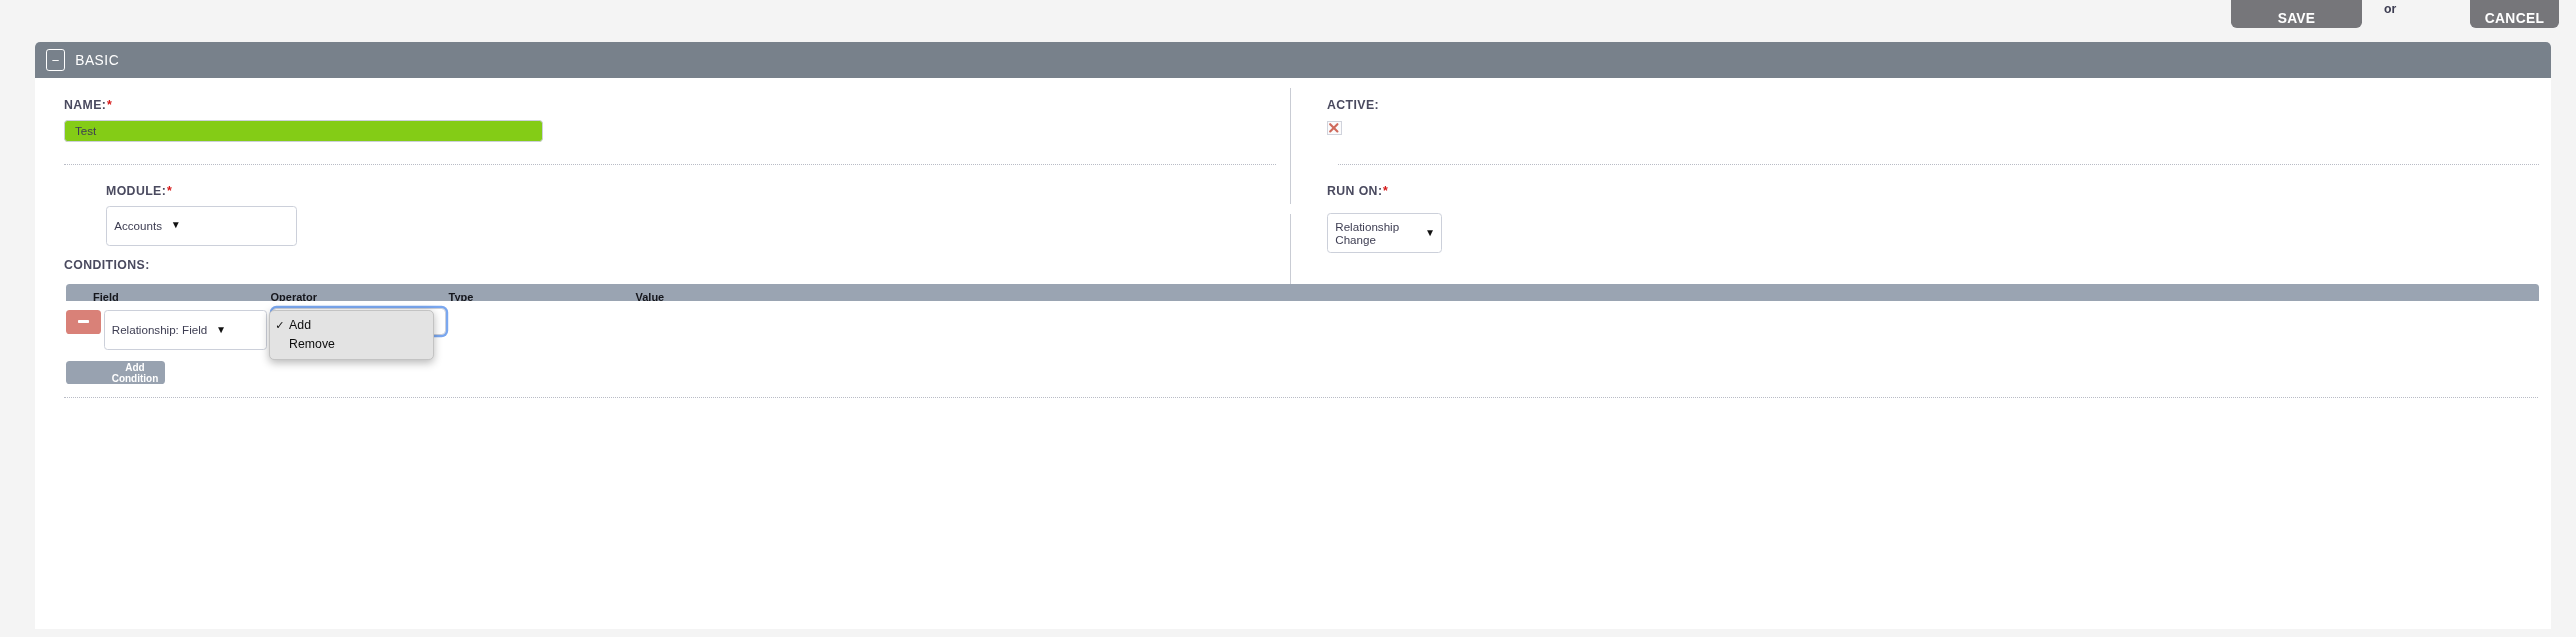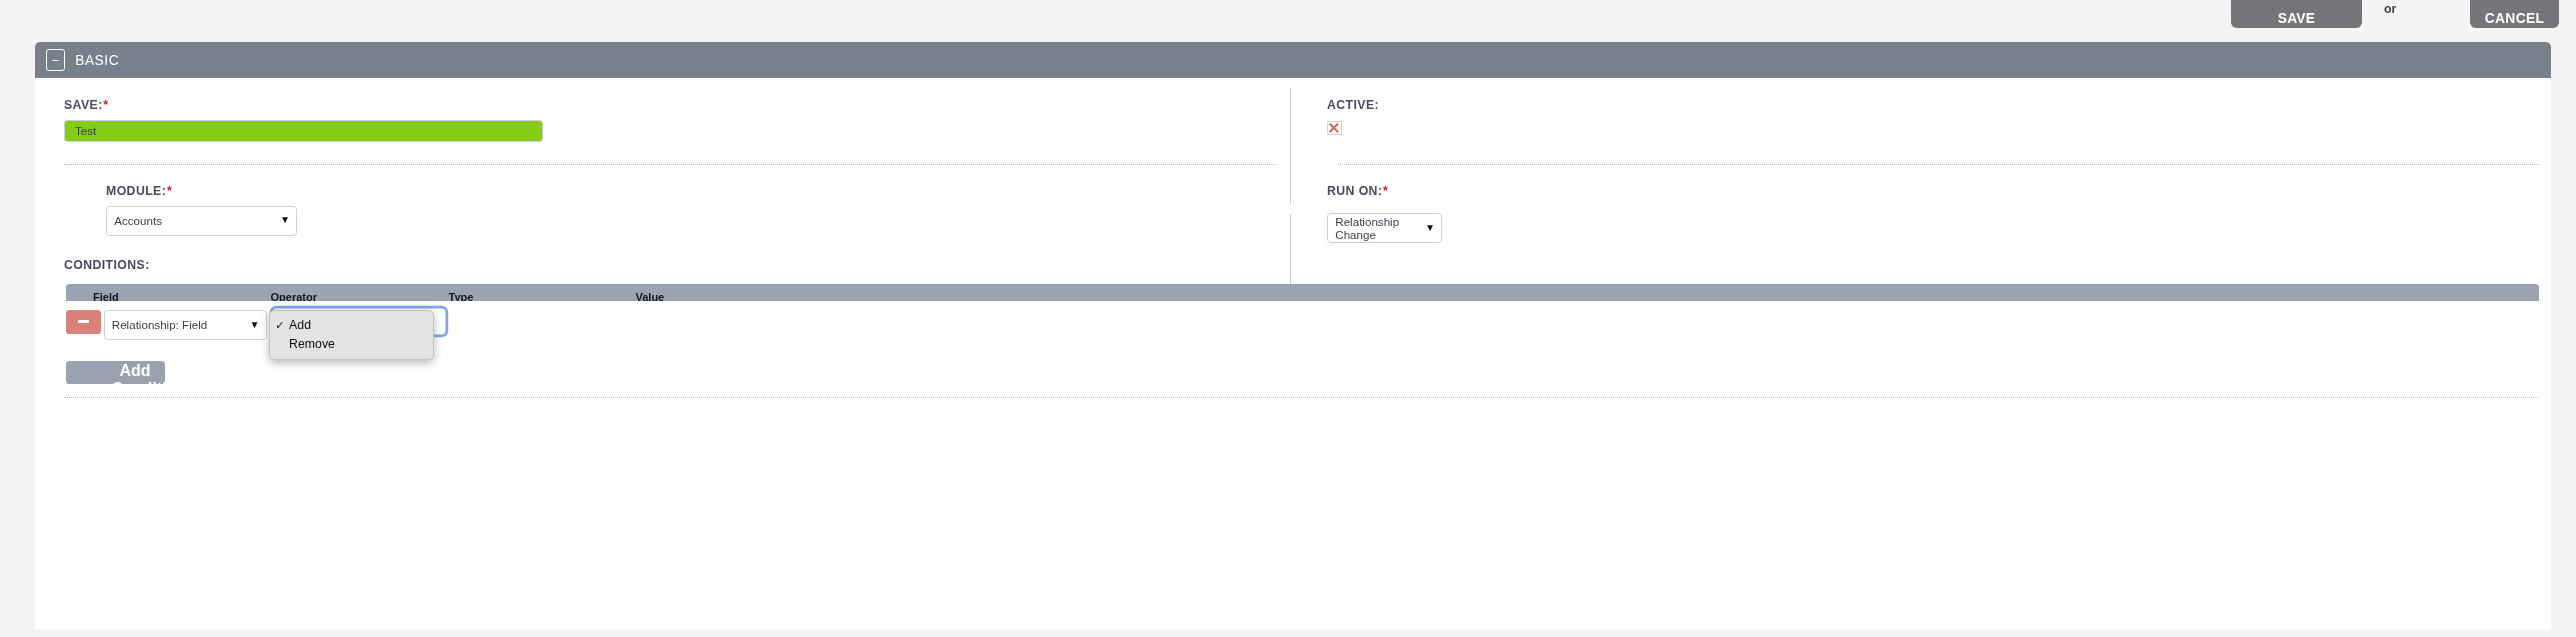--- a/index.html
+++ b/index.html
@@ -130,31 +130,30 @@
     border: 0.7px solid #ccd0da;
     border-radius: 3.6px;
     background: #84cc16;
     font-family: "Liberation Sans", sans-serif;
     font-size: 11.6px;
     color: #3d3d52;
     padding: 0 10px;
     outline: none;
   }
   .sel-box {
-    height: 30px;
+    height: 40px;
     border: 0.7px solid #ccd0da;
     border-radius: 3.6px;
     background: #ffffff;
     display: flex;
     align-items: center;
     padding: 0 5.8px 0 7.3px;
     font-size: 11.6px;
     color: #3d3d52;
     cursor: pointer;
-    justify-content: space-between;
   }
   .caret {
     font-size: 10.2px;
     color: #111111;
     margin-left: 8.7px;
     line-height: 1;
   }
 
   
   #active-box {
@@ -259,21 +258,21 @@
   }
 
   #add-condition-btn {
     position: absolute;
     left: 30.5px;
     width: 99px; height: 23px;
     background: #98a2b0;
     border: 0;
     border-radius: 3.6px;
     color: #ffffff;
-    font-size: 16px;
+    font-size: 10px;
     font-weight: bold;
     cursor: pointer;
     font-family: "Liberation Sans", sans-serif;
     padding-left: 46px;
   }
 </style>
 </head>
 <body>
 
 <div id="top-bar">
@@ -289,21 +288,21 @@
     <div id="panel-title">BASIC</div>
   </div>
 
   <div id="panel-body" style="height:551px;">
 
     <div id="col-divider"></div>
     <div id="col-divider2"></div>
 
     <div class="row" style="height:86px;">
       <div class="cell-left" style="top:20.3px;">
-        <div class="field-label"><span>SAVE:</span><span class="req">*</span></div>
+        <div class="field-label"><span>NAME:</span><span class="req">*</span></div>
         <input class="txt-input" id="name-input" style="width: 479px; margin-top: 7.3px;" value="Test">
       </div>
 
       <div class="cell-right" style="top:20.3px;">
         <div class="field-label"><span>ACTIVE:</span><span class="req"></span></div>
         <div id="active-box" style="margin-top:8.7px;">
           <span>
             <svg width="11.6" height="11.6" viewBox="0 0 16 16">
               <path d="M3 3 L13 13 M13 3 L3 13" stroke="#cf6a5c" stroke-width="3" stroke-linecap="round"></path>
             </svg>

